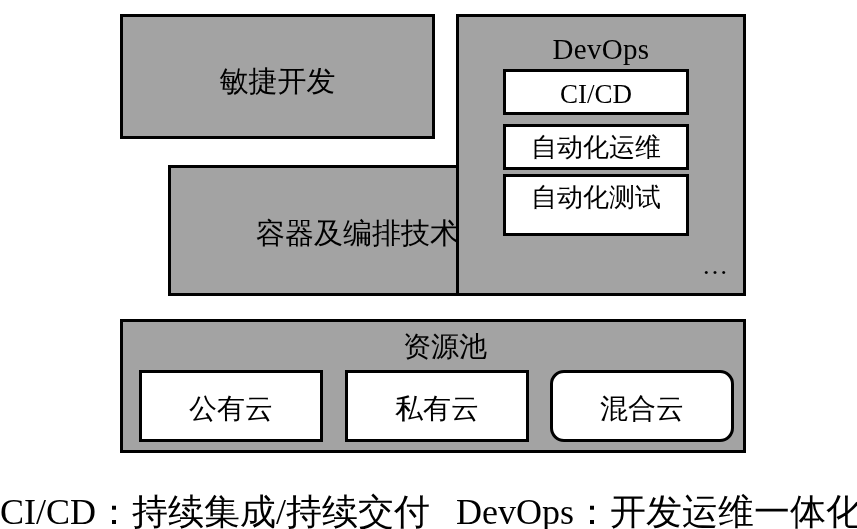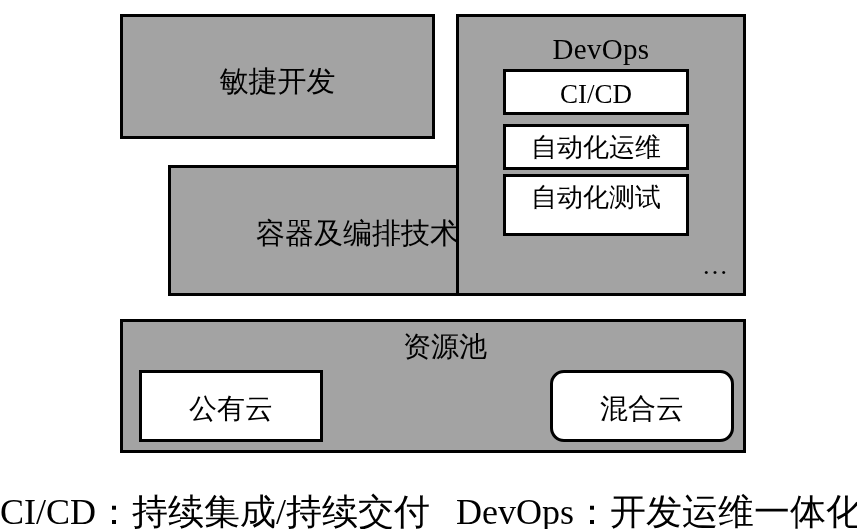--- a/index.html
+++ b/index.html
@@ -201,20 +201,23 @@
     <div id="devops-ellipsis">…</div>
   </div>
 
   <div class="box" id="resource-pool-box">
     <div class="box-label" id="resource-pool-title">资源池</div>
 
     <div class="cloud-item" id="cloud-item-0">
       <div class="item-label">公有云</div>
     </div>
 
+    <div class="cloud-item" id="cloud-item-1">
+      <div class="item-label">私有云</div>
+    </div>
 
     <div class="cloud-item" id="cloud-item-2">
       <div class="item-label">混合云</div>
     </div>
   </div>
 
   <div id="caption">
     <span>CI/CD：持续集成/持续交付</span><span class="caption-gap"></span><span>DevOps：开发运维一体化</span>
   </div>
 

